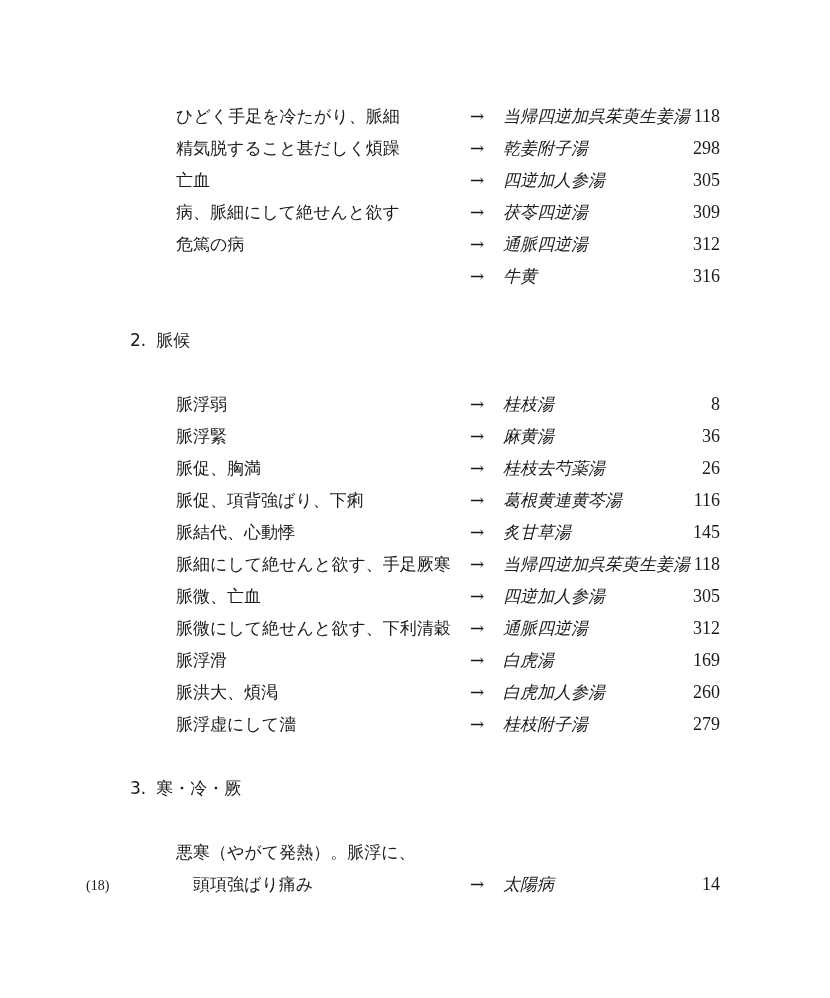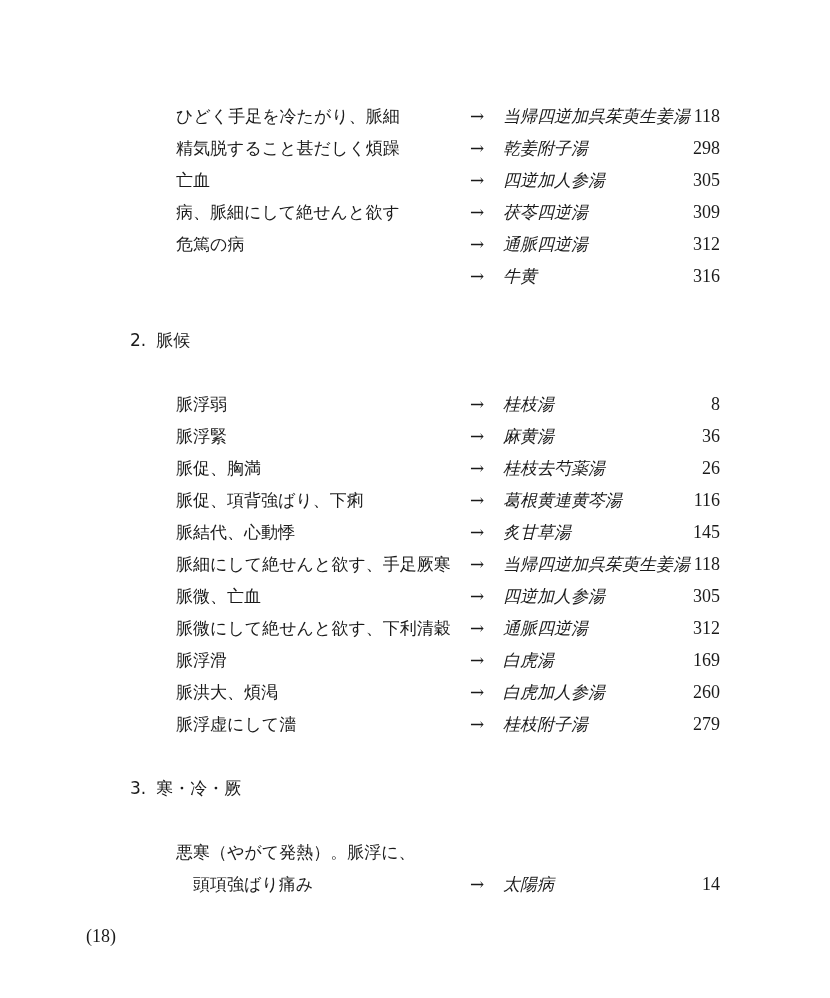--- a/index.html
+++ b/index.html
@@ -16,21 +16,21 @@
   .symptom.indent { left: 193px; }
   .arrow { position: absolute; left: 467px; width: 20px; text-align: center; }
   .remedy { position: absolute; left: 503px; white-space: nowrap; font-style: italic; }
   .num { position: absolute; right: 76px; text-align: right; font-family: "Liberation Serif", serif; font-size: 18px; }
   .heading {
     position: absolute; left: 130px; font-size: 17px; line-height: 32px;
     font-family: "DejaVu Sans", "Liberation Sans", sans-serif; font-weight: normal;
   }
   .heading .hnum { margin-right: 10px; }
   .pagenum {
-    position: absolute; left: 86px; top: 926px; font-size: 18px;
+    position: absolute; left: 86px; top: 878px; font-size: 14px;
     font-family: "Liberation Serif", serif;
   }
 </style>
 </head>
 <body>
 
 <div class="row" style="top:100px">
   <span class="symptom">ひどく手足を冷たがり、脈細</span>
   <span class="arrow">→</span>
   <span class="remedy">当帰四逆加呉茱萸生姜湯</span>

